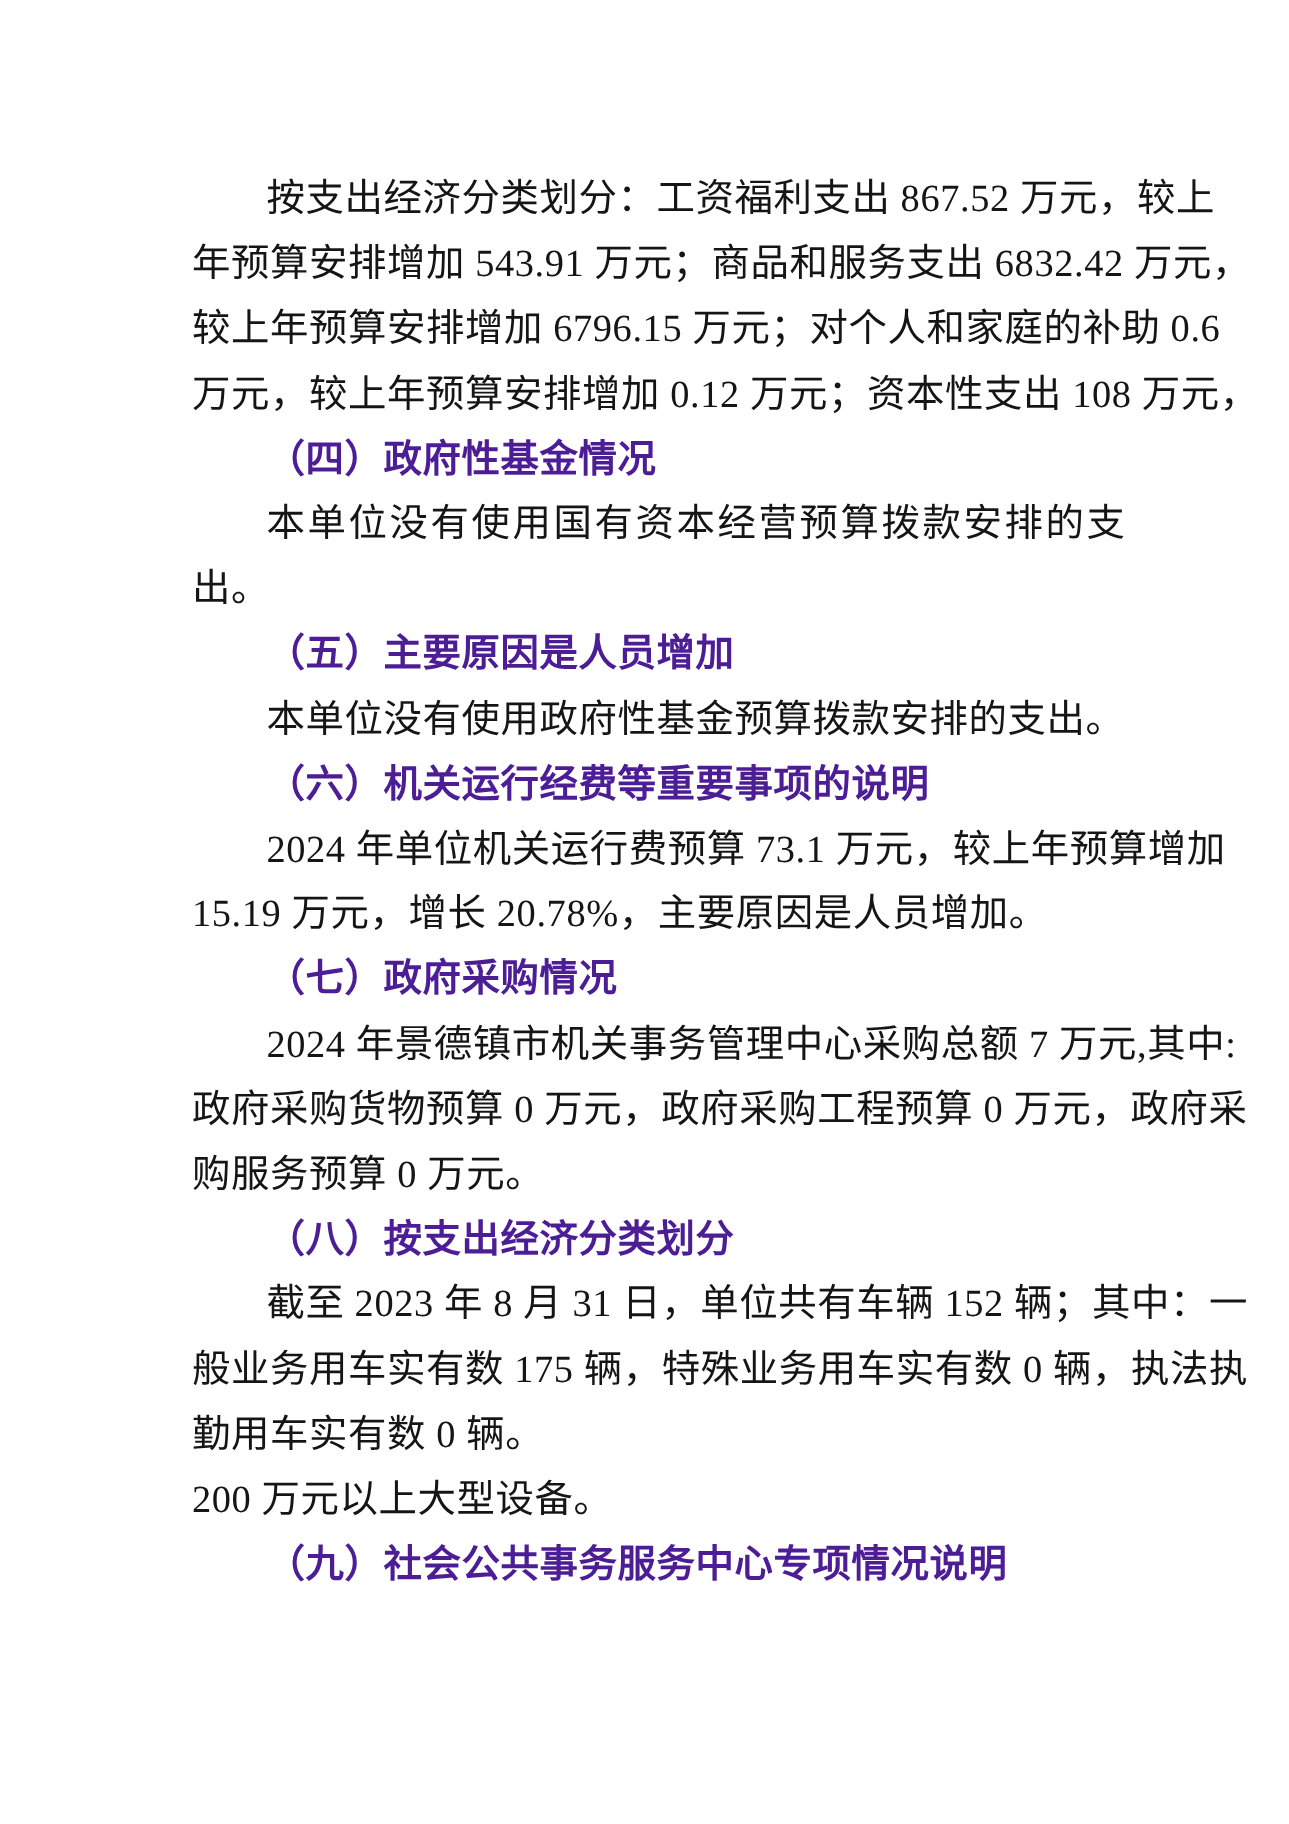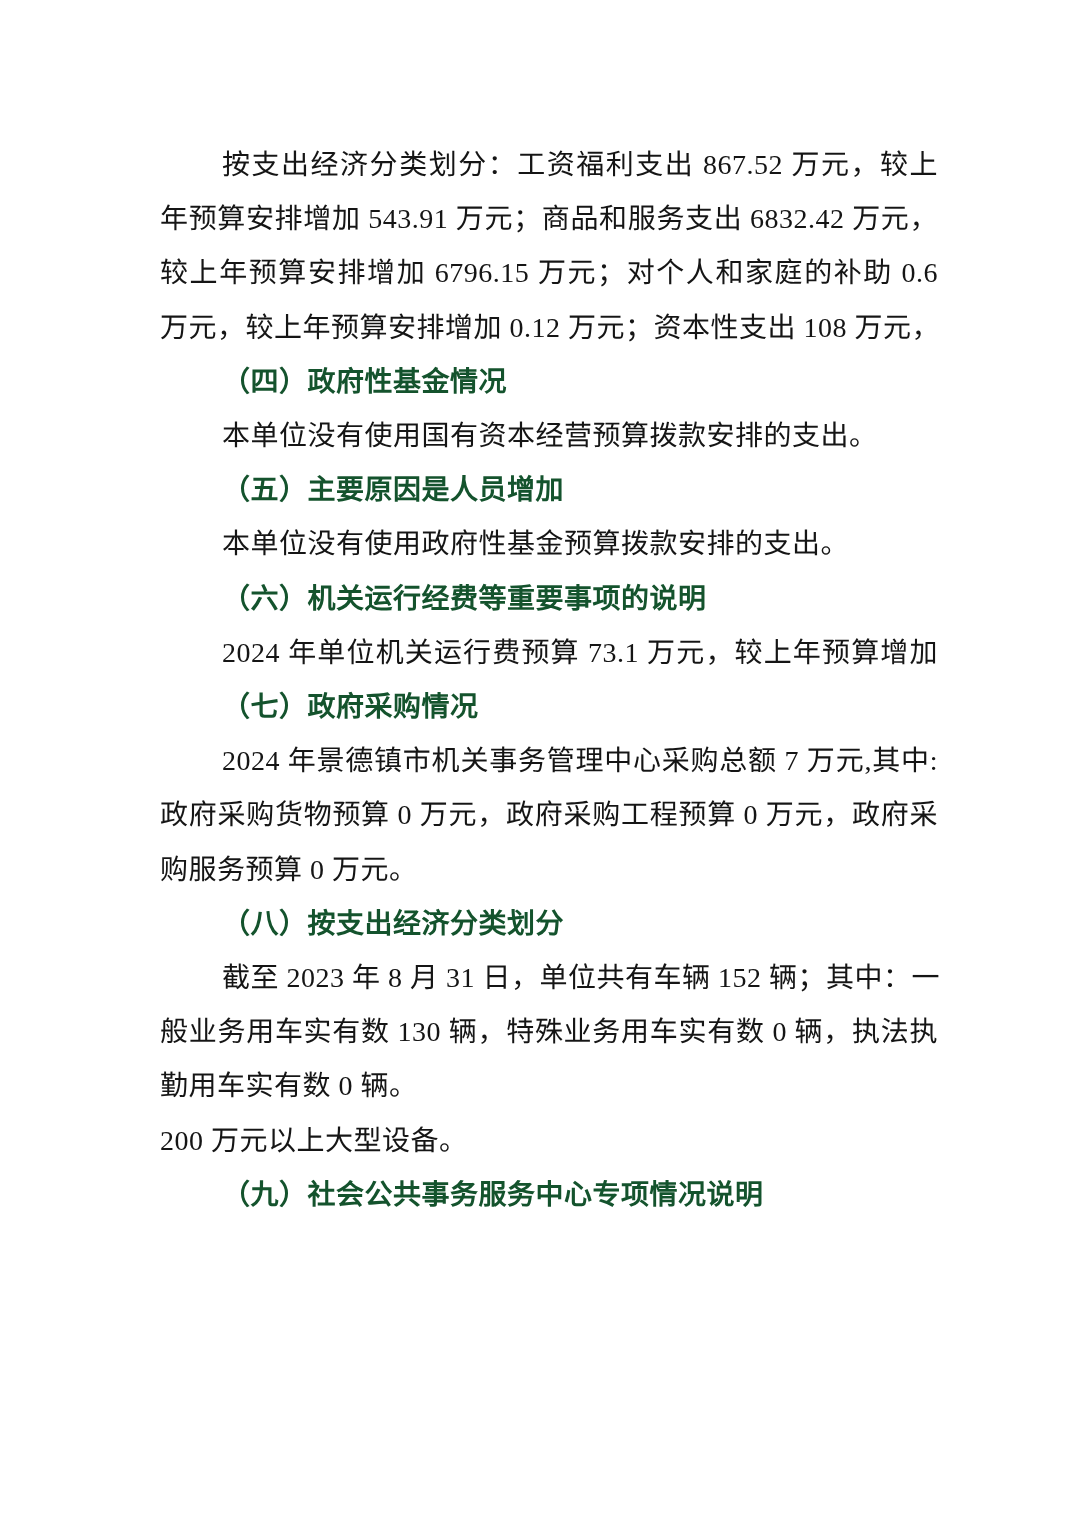--- a/index.html
+++ b/index.html
@@ -13,62 +13,63 @@
     height: 1520px;
     background: #ffffff;
     overflow: hidden;
   }
   .content {
     position: absolute;
     left: 160px;
     top: 138px;
     width: 778px;
     font-family: "Liberation Serif", "DejaVu Serif", serif;
-    font-size: 28px;
+    font-size: 32px;
     line-height: 54.2px;
     color: #151515;
     letter-spacing: 0.5px;
   }
   .line {
     text-align: justify;
     text-align-last: justify;
     text-justify: inter-character;
     white-space: nowrap;
   }
   .line.last {
     text-align-last: left;
     white-space: normal;
   }
   .line.indent {
     text-indent: 62px;
   }
   .line.heading {
     font-weight: bold;
-    color: #14532d;
+    color: #4c1d95;
   }
 </style>
 </head>
 <body>
 
 <div class="page">
   <div class="content">
       <div class="line indent">按支出经济分类划分：工资福利支出 867.52 万元，较上</div>
       <div class="line">年预算安排增加 543.91 万元；商品和服务支出 6832.42 万元，</div>
       <div class="line">较上年预算安排增加 6796.15 万元；对个人和家庭的补助 0.6</div>
       <div class="line">万元，较上年预算安排增加 0.12 万元；资本性支出 108 万元，</div>
       <div class="line heading indent last">（四）政府性基金情况</div>
       <div class="line indent last">本单位没有使用国有资本经营预算拨款安排的支出。</div>
       <div class="line heading indent last">（五）主要原因是人员增加</div>
       <div class="line indent last">本单位没有使用政府性基金预算拨款安排的支出。</div>
       <div class="line heading indent last">（六）机关运行经费等重要事项的说明</div>
       <div class="line indent">2024 年单位机关运行费预算 73.1 万元，较上年预算增加</div>
+      <div class="line last">15.19 万元，增长 20.78%，主要原因是人员增加。</div>
       <div class="line heading indent last">（七）政府采购情况</div>
       <div class="line indent">2024 年景德镇市机关事务管理中心采购总额 7 万元,其中:</div>
       <div class="line">政府采购货物预算 0 万元，政府采购工程预算 0 万元，政府采</div>
       <div class="line last">购服务预算 0 万元。</div>
       <div class="line heading indent last">（八）按支出经济分类划分</div>
       <div class="line indent">截至 2023 年 8 月 31 日，单位共有车辆 152 辆；其中：一</div>
-      <div class="line">般业务用车实有数 130 辆，特殊业务用车实有数 0 辆，执法执</div>
+      <div class="line">般业务用车实有数 175 辆，特殊业务用车实有数 0 辆，执法执</div>
       <div class="line last">勤用车实有数 0 辆。</div>
       <div class="line last">200 万元以上大型设备。</div>
       <div class="line heading indent last">（九）社会公共事务服务中心专项情况说明</div>
     </div>
 </div>
 
 </body></html>

